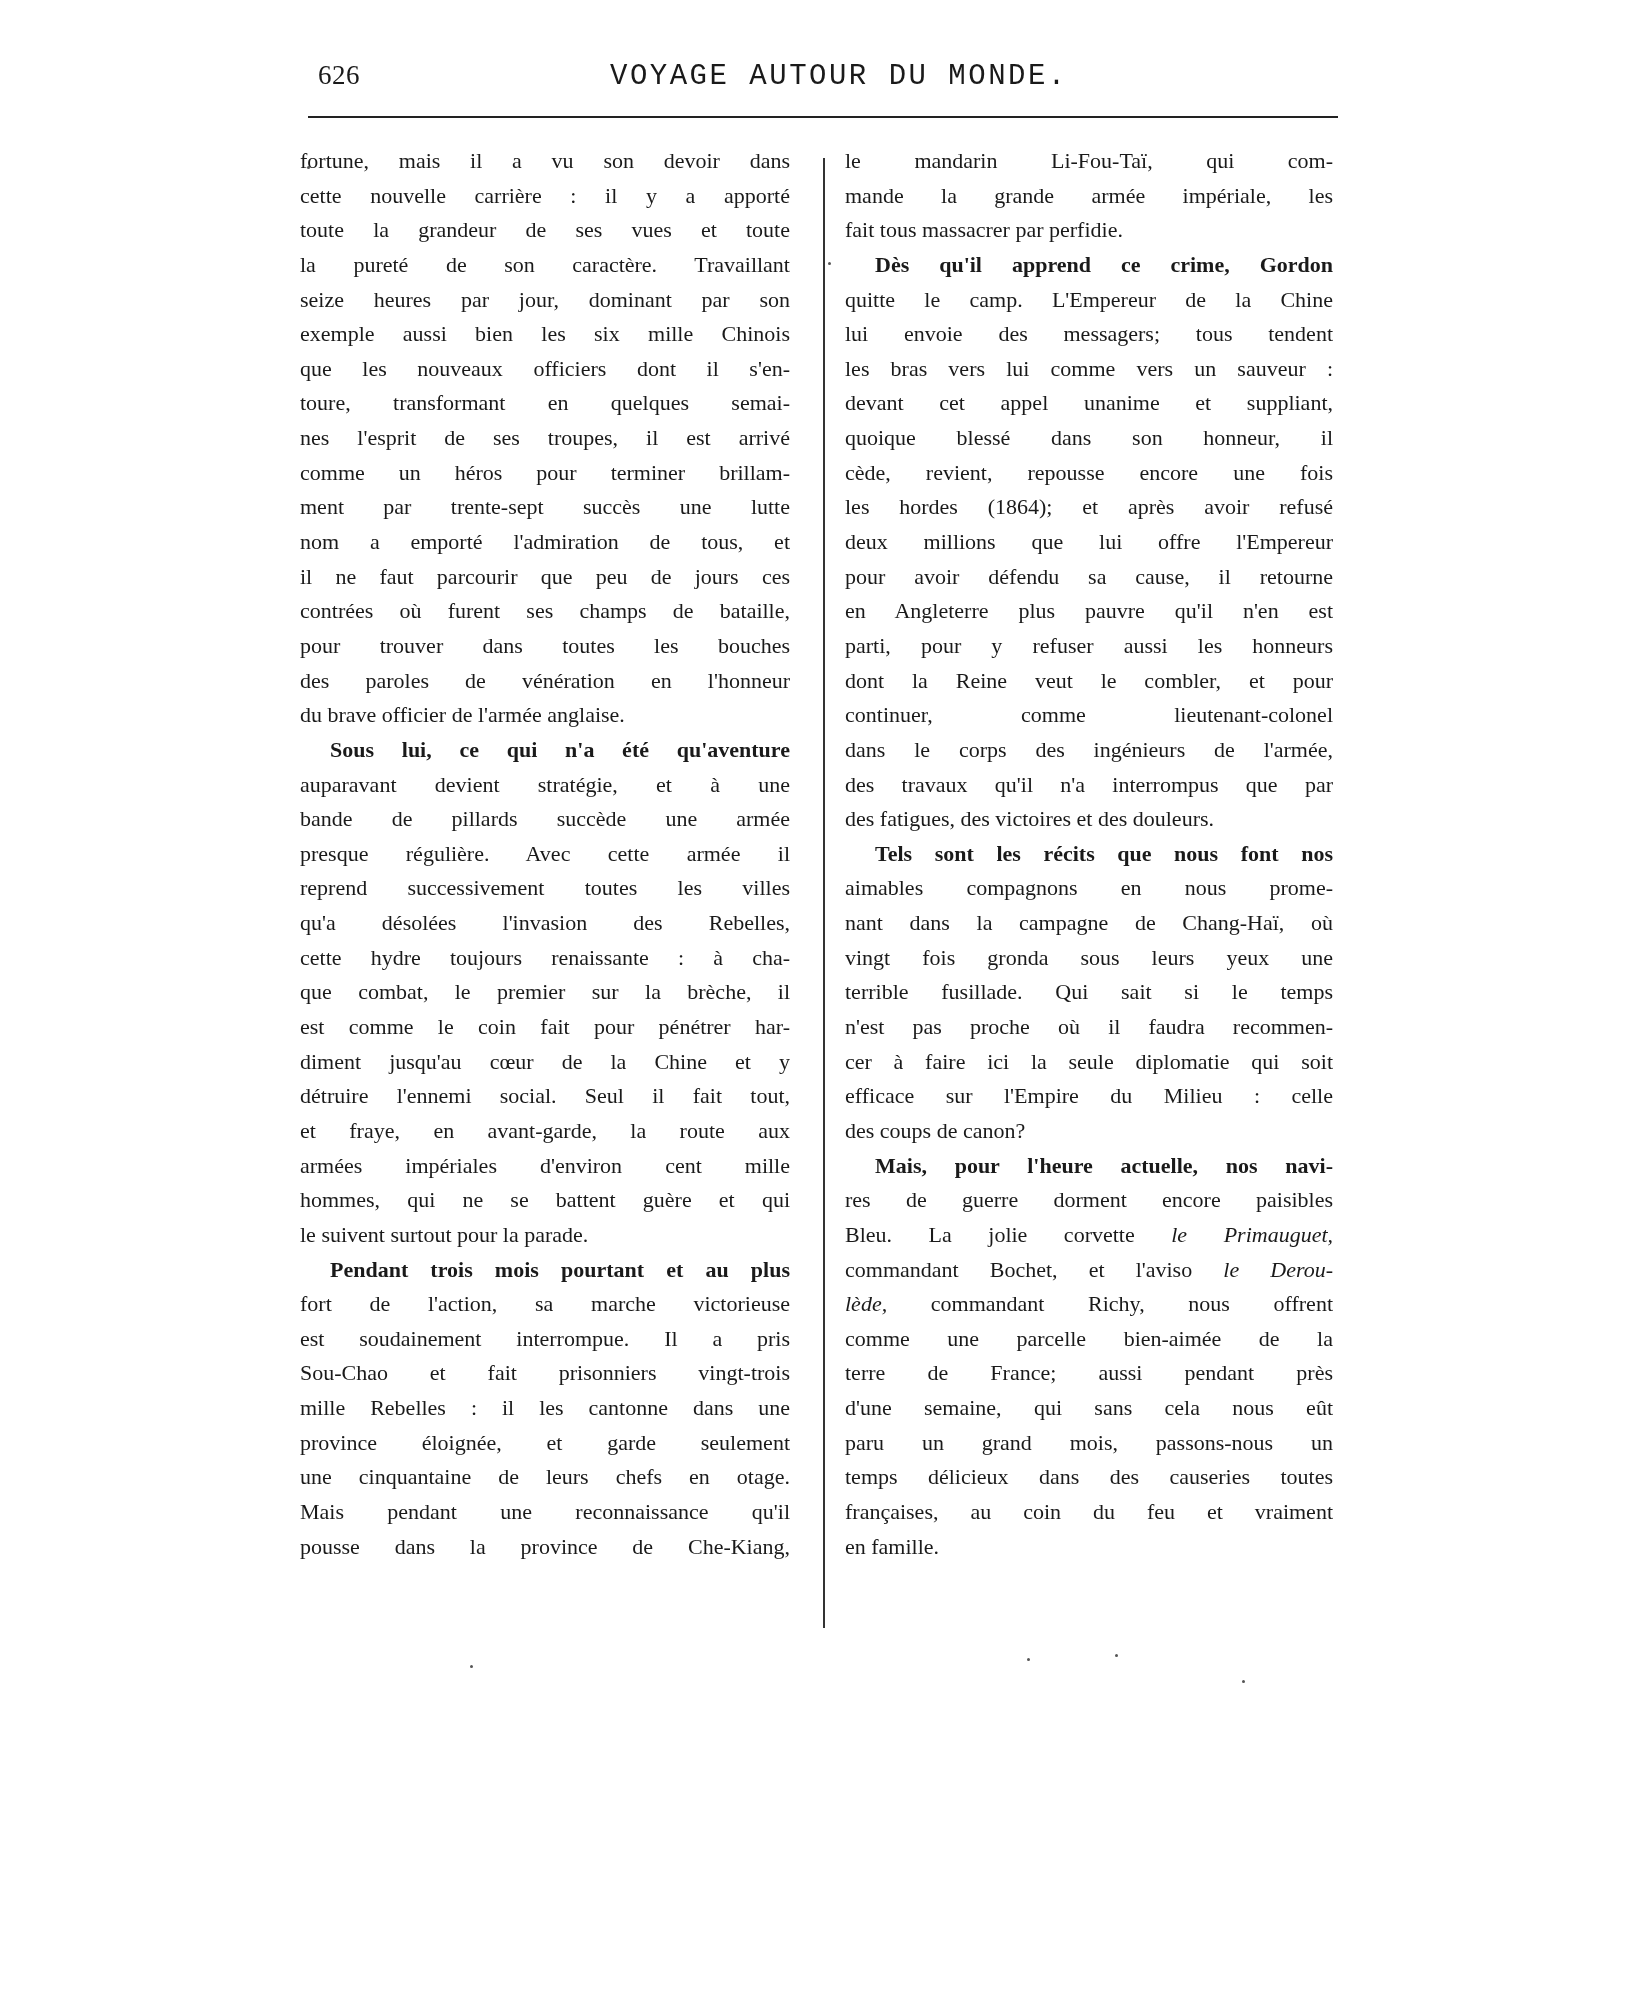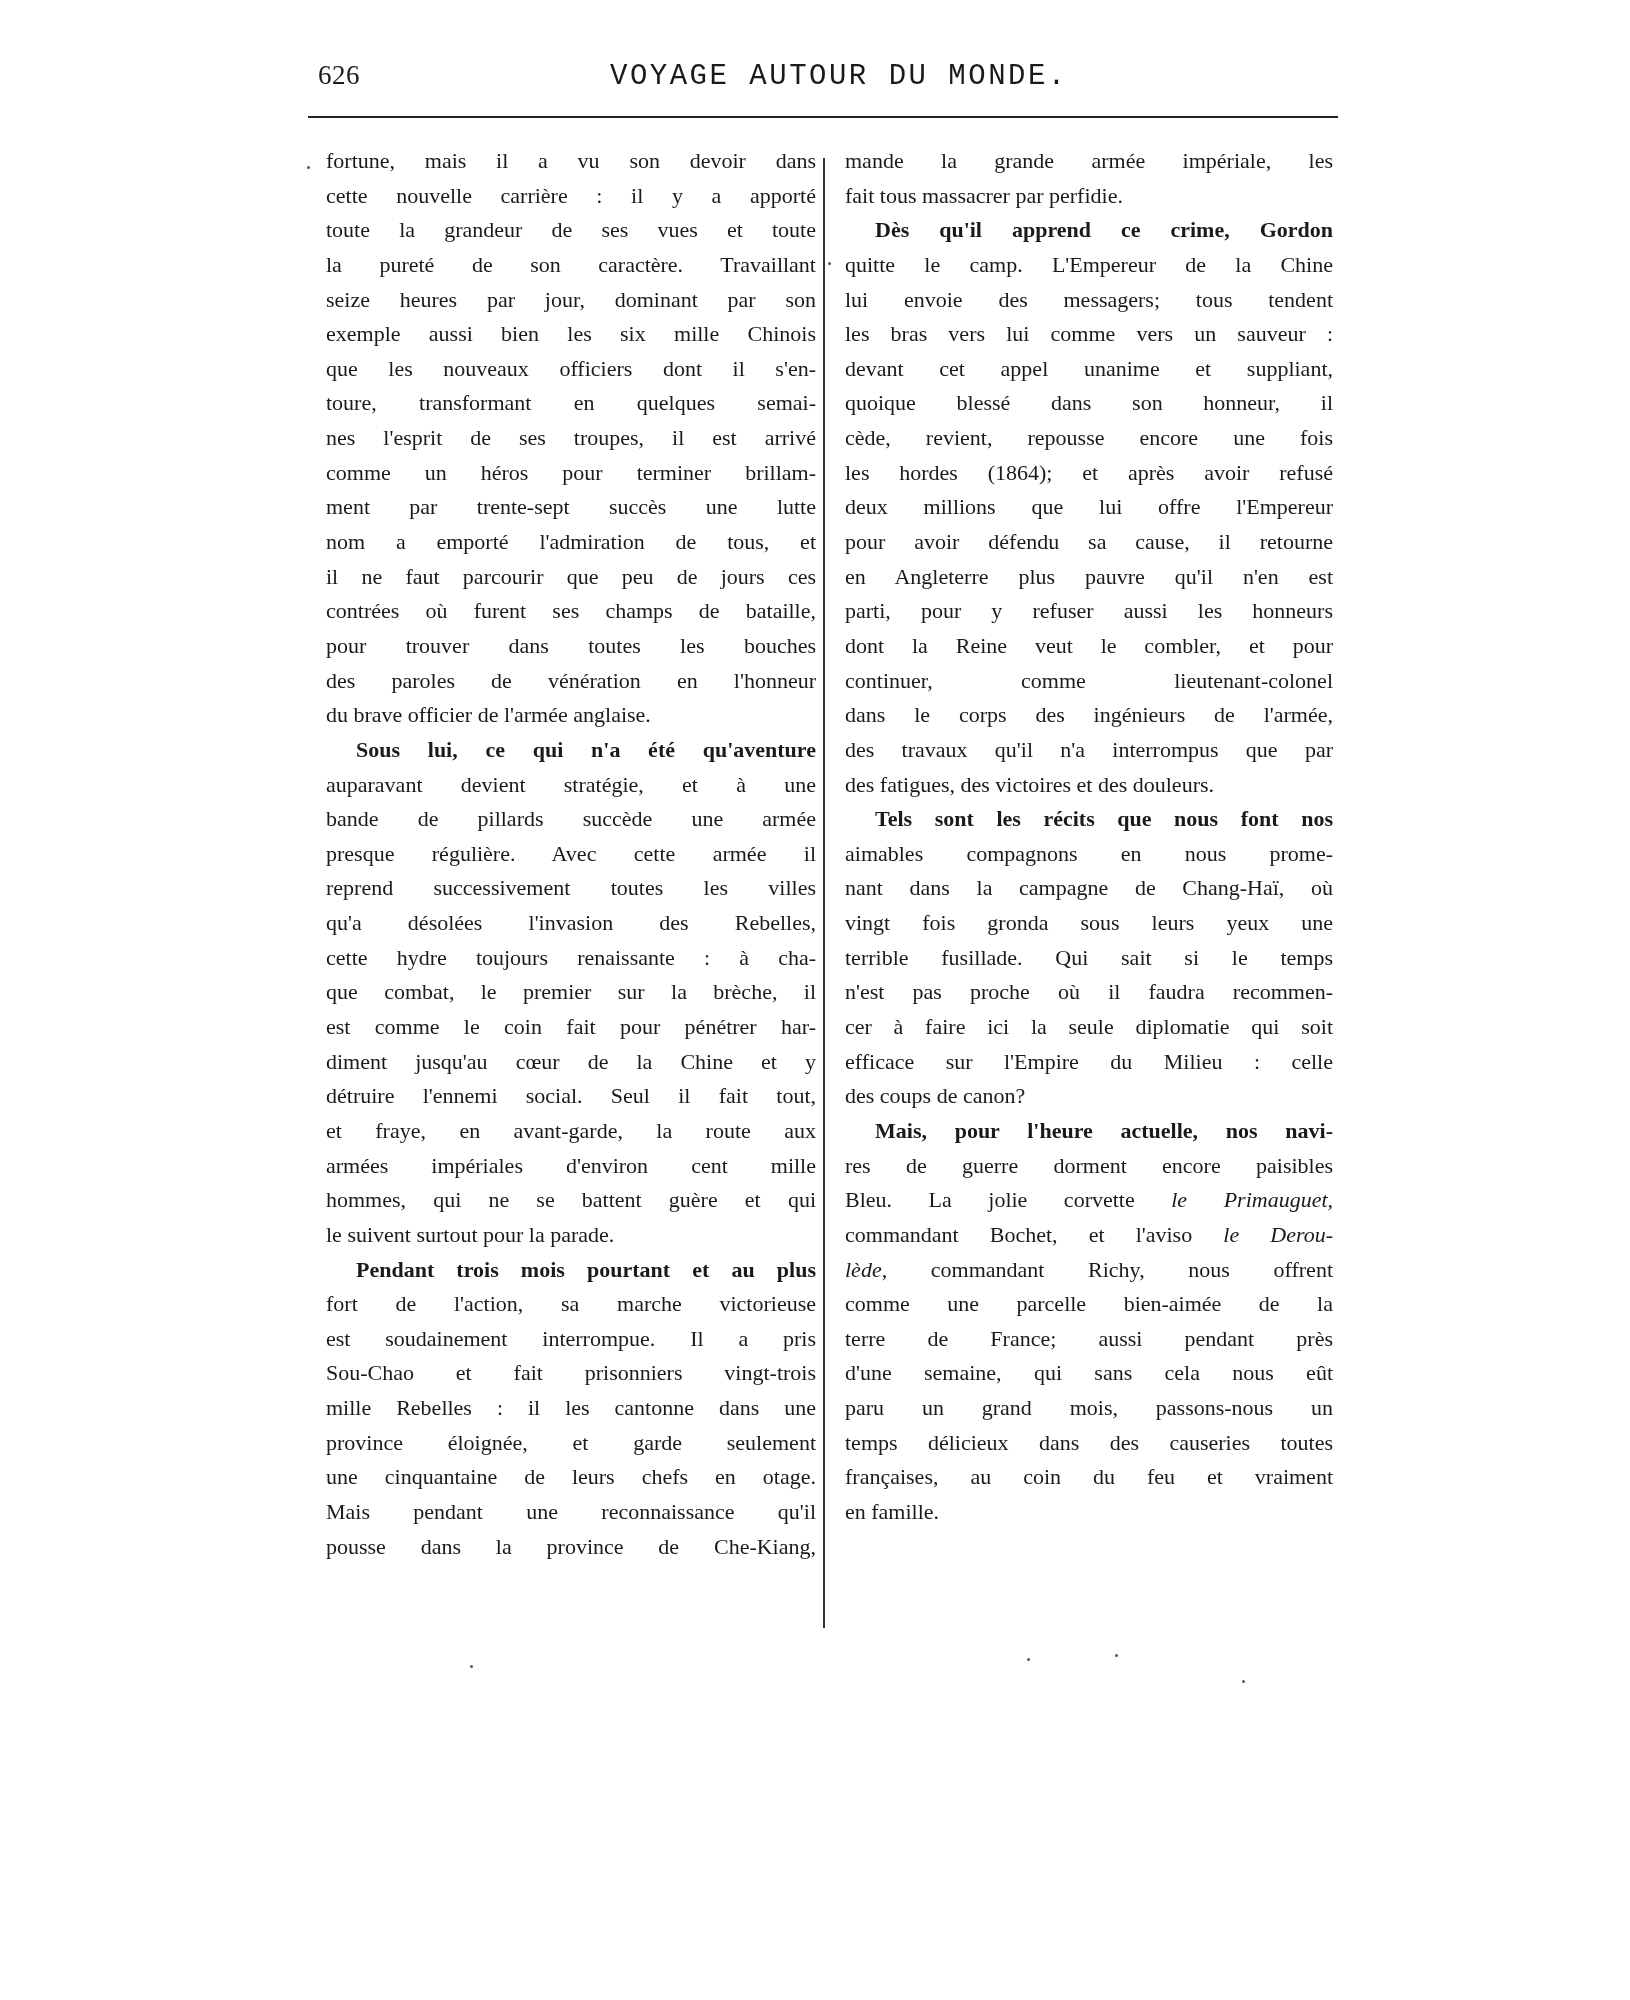--- a/index.html
+++ b/index.html
@@ -4,21 +4,21 @@
 <style>
   html, body { margin: 0; padding: 0; background: #ffffff; }
   body { width: 1630px; height: 2000px; position: relative; overflow: hidden;
          font-family: "DejaVu Serif", "Liberation Serif", serif; color: #1a1a1a; }
   .page-number { position: absolute; left: 318px; top: 60px; font-size: 27px;
                  font-family: "Liberation Serif", serif; letter-spacing: 0.5px; }
   .running-head { position: absolute; left: 610px; top: 60px; font-size: 29px;
                   font-family: Liberation Mono, monospace; letter-spacing: 2.5px; }
   .header-rule { position: absolute; left: 308px; top: 116px; width: 1030px; height: 2px; background: #222; }
   .column { position: absolute; top: 144px; width: 490px; }
-  .col-left { left: 326px; }
+  .col-left { left: 300px; }
   .col-right { left: 845px; width: 488px; }
   .column-divider { position: absolute; left: 823px; top: 158px; width: 2px; height: 1470px; background: #333; }
   .line { display: block; height: 34.65px; line-height: 34.65px; font-size: 22px;
           font-family: "Liberation Serif", serif; text-align: justify; text-align-last: justify;
           white-space: nowrap; overflow: visible; }
   .line.last { text-align-last: left; }
   .line.indent { padding-left: 30px; font-weight: bold; }
   .line i { font-style: italic; }
   .speck { position: absolute; width: 3px; height: 3px; background: #555; border-radius: 50%; }
 </style>
@@ -69,20 +69,21 @@
   <span class="line">mille Rebelles : il les cantonne dans une</span>
   <span class="line">province éloignée, et garde seulement</span>
   <span class="line">une cinquantaine de leurs chefs en otage.</span>
   <span class="line">Mais pendant une reconnaissance qu'il</span>
   <span class="line">pousse dans la province de Che-Kiang,</span>
 </div>
 
 <div class="column-divider"></div>
 
 <div class="column col-right">
+  <span class="line">le mandarin Li-Fou-Taï, qui com-</span>
   <span class="line">mande la grande armée impériale, les</span>
   <span class="line last">fait tous massacrer par perfidie.</span>
   <span class="line indent">Dès qu'il apprend ce crime, Gordon</span>
   <span class="line">quitte le camp. L'Empereur de la Chine</span>
   <span class="line">lui envoie des messagers; tous tendent</span>
   <span class="line">les bras vers lui comme vers un sauveur :</span>
   <span class="line">devant cet appel unanime et suppliant,</span>
   <span class="line">quoique blessé dans son honneur, il</span>
   <span class="line">cède, revient, repousse encore une fois</span>
   <span class="line">les hordes (1864); et après avoir refusé</span>

